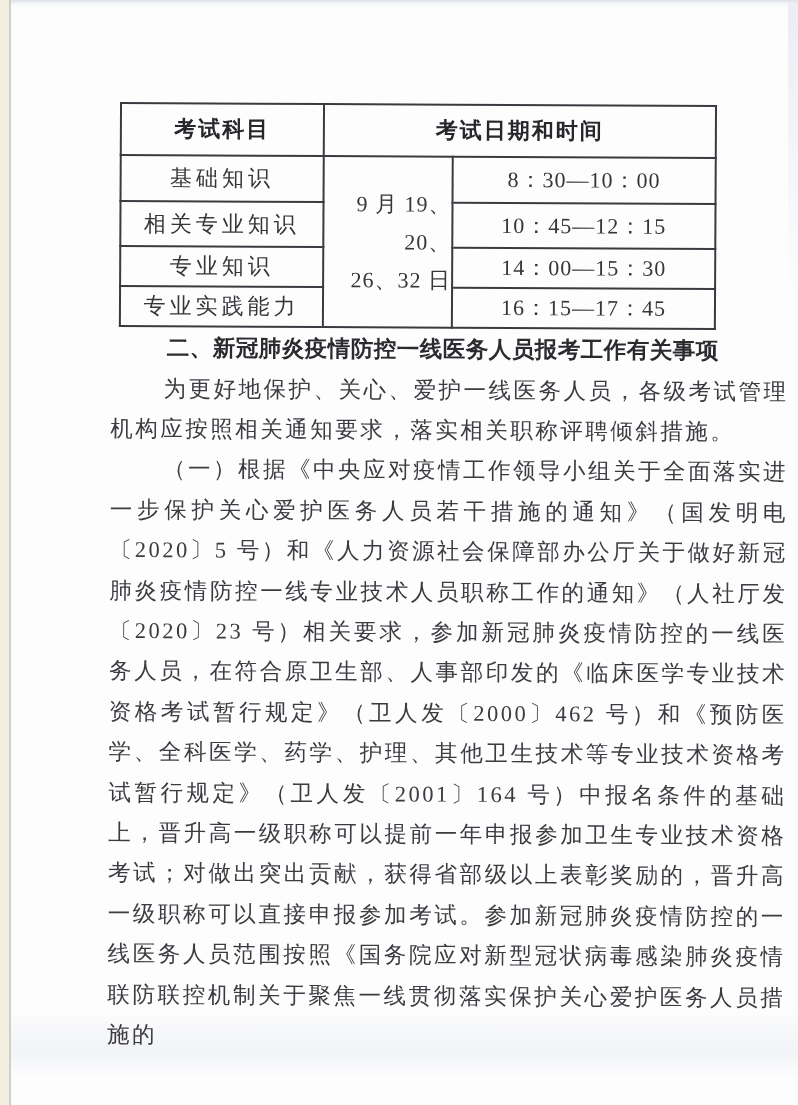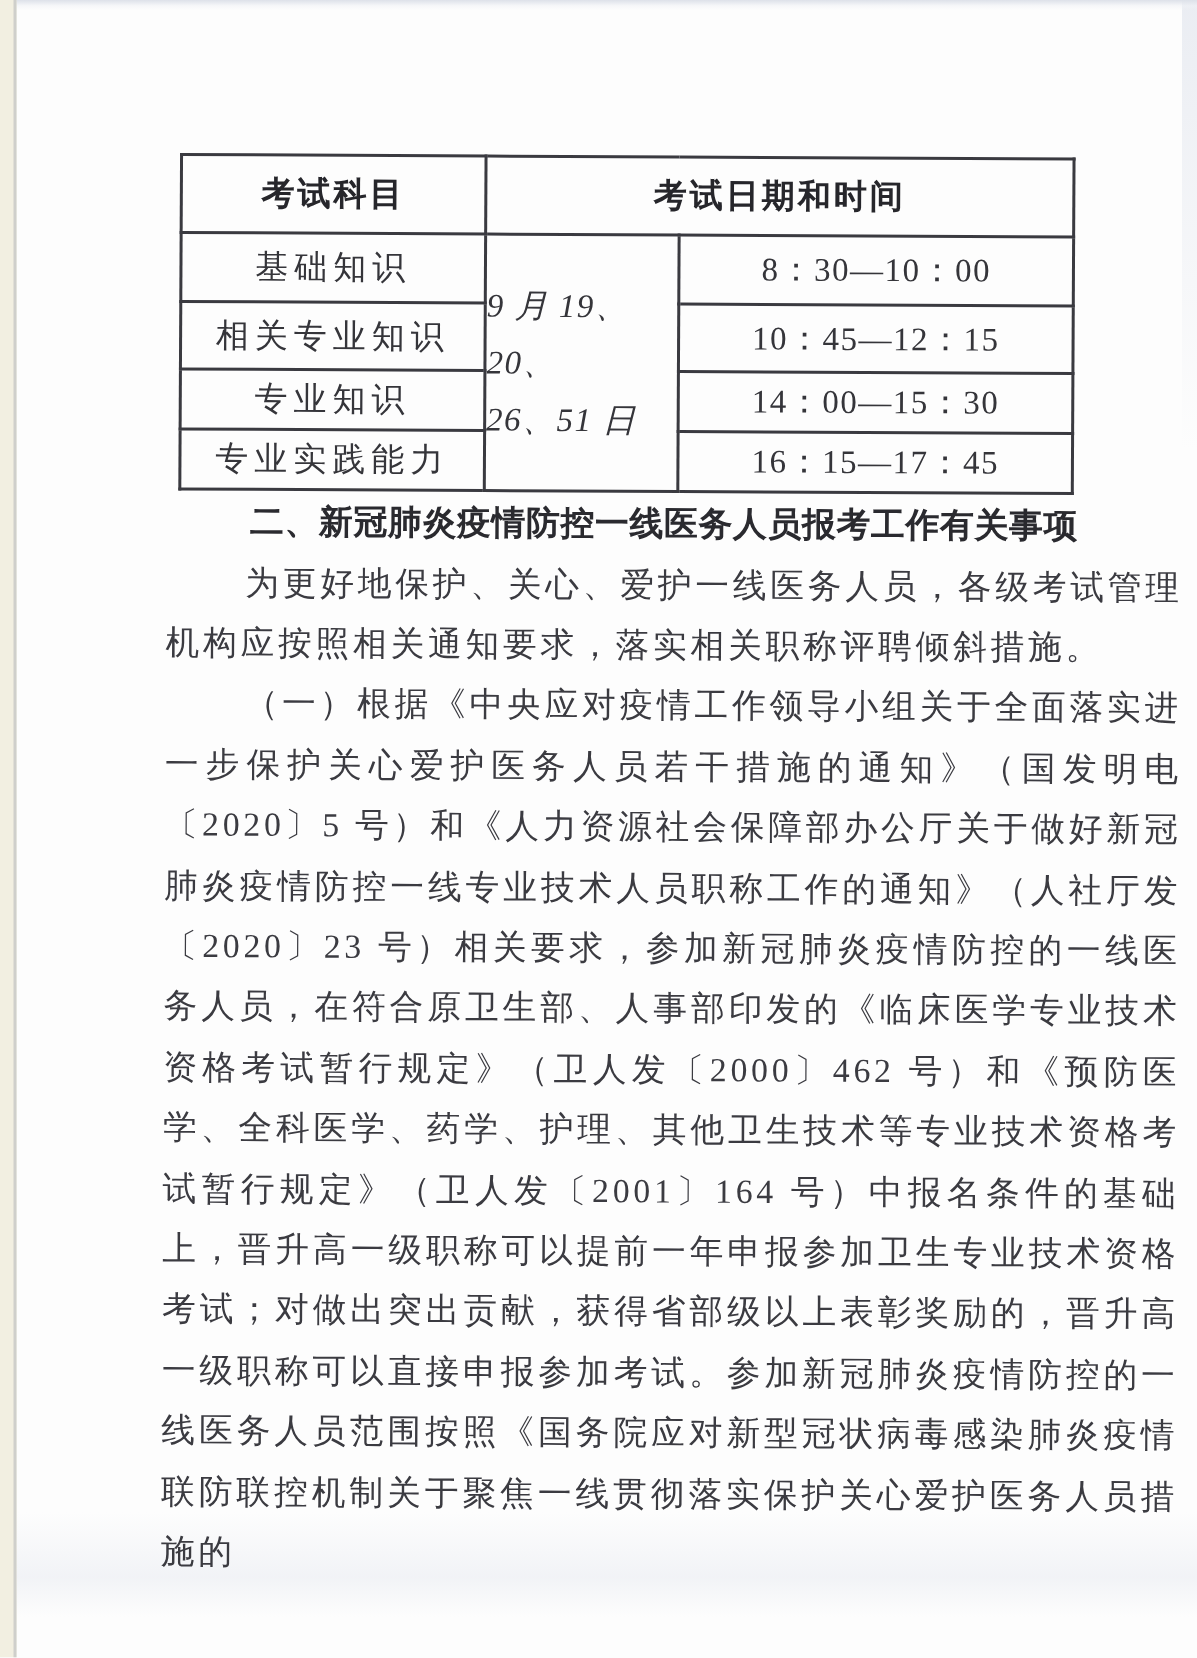--- a/index.html
+++ b/index.html
@@ -48,21 +48,21 @@
   .sched th{
     font-family:"Liberation Sans","DejaVu Sans",sans-serif;
     font-weight:700;font-size:22px;letter-spacing:2px;color:#26262b;
     height:50px;
   }
   .subject-cell{
     font-size:22px;letter-spacing:4px;
   }
   .date-cell{font-size:22px;}
   .date-cell .date-lines{
-    display:inline-block;text-align:left;line-height:38px;letter-spacing:1px;font-style:italic;
+    display:inline-block;text-align:right;line-height:38px;letter-spacing:1px;
   }
   .time-cell{
     font-size:22px;letter-spacing:1px;
   }
   
   .textblock{
     position:absolute;left:112px;top:328px;width:678px;
     color:#3b3b41;
   }
   .section-heading{
@@ -98,21 +98,21 @@
     <tbody>
         <tr>
       <th>考试科目</th>
       <th colspan="2">考试日期和时间</th>
     </tr>
     <tr style="height:46px;">
       <td class="subject-cell">基础知识</td>
       <td class="date-cell" rowspan="4">
         <span class="date-lines">
           <span style="display:block">9 月 19、20、</span>
-          <span style="display:block">26、51 日</span>
+          <span style="display:block">26、32 日</span>
         </span>
       </td>
       <td class="time-cell">8：30—10：00</td>
     </tr>
     <tr style="height:45px;">
       <td class="subject-cell">相关专业知识</td>
       <td class="time-cell">10：45—12：15</td>
     </tr>
     <tr style="height:40px;">
       <td class="subject-cell">专业知识</td>

